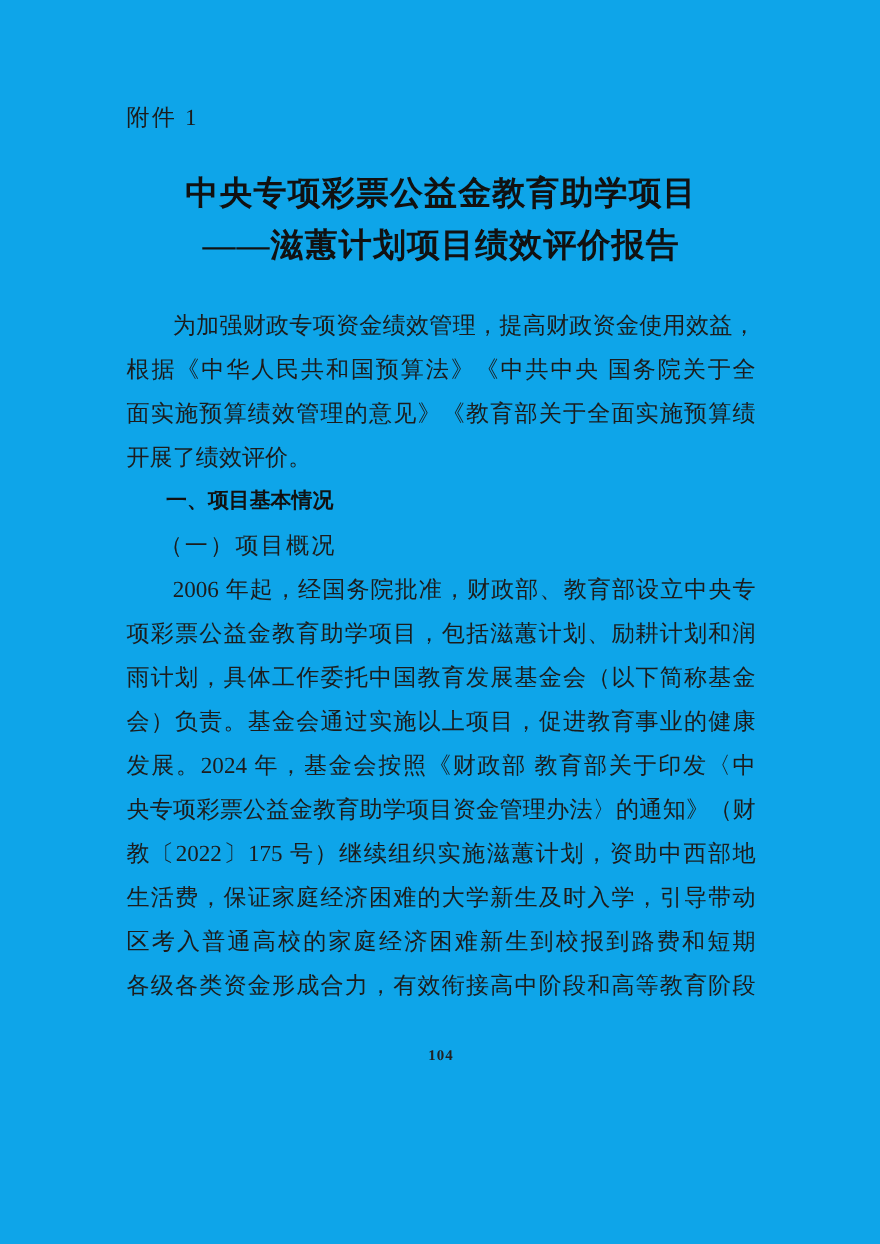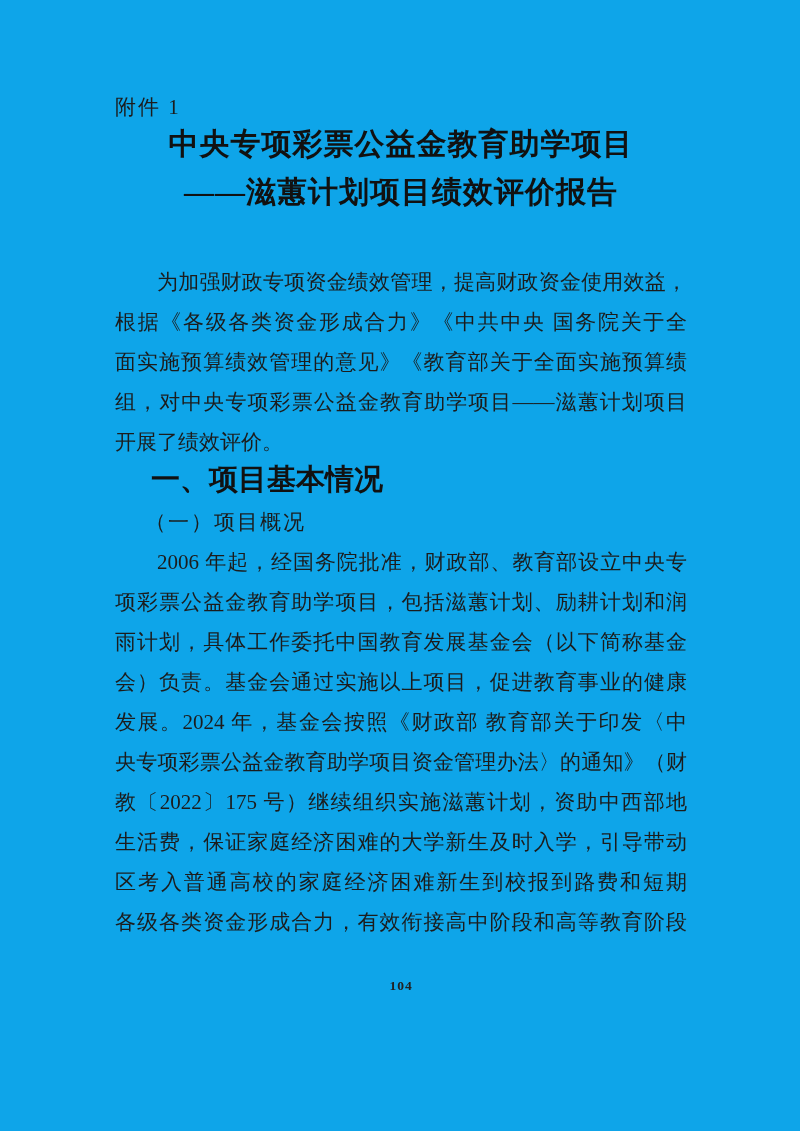--- a/index.html
+++ b/index.html
@@ -18,50 +18,51 @@
   }
   .content {
     padding: 94px 113px 0 115px;
   }
   .attachment-label {
     font-size: 21px;
     line-height: 26px;
     letter-spacing: 2px;
   }
   .title-block {
+    margin-top: 32px;
     text-align: center;
   }
   .title-line {
     font-size: 30px;
     line-height: 48px;
     font-weight: bold;
     color: #111111;
     letter-spacing: 1px;
   }
   .body-text {
-    margin-top: 46px;
+    margin-top: 28px;
     font-size: 21px;
     line-height: 40px;
   }
   .line {
     text-align: justify;
     text-align-last: justify;
     white-space: nowrap;
   }
   .line.no-stretch {
     text-align-last: left;
   }
   .line.indent {
     text-indent: 42px;
   }
   .section-heading {
-    font-family: Liberation Mono, monospace;
+    font-family: Liberation Sans, sans-serif;
     font-weight: bold;
     color: #111111;
-    font-size: 29px;
+    font-size: 19px;
     line-height: 40px;
     text-indent: 36px;
   }
   .subsection-heading {
     font-size: 21px;
     line-height: 40px;
     text-indent: 30px;
     letter-spacing: 2px;
   }
   .page-number {
@@ -83,23 +84,22 @@
 
     <div class="title-block">
       <div class="title-line">中央专项彩票公益金教育助学项目</div>
       <div class="title-line">——滋蕙计划项目绩效评价报告</div>
     </div>
 
     <div class="body-text">
 
       <div class="para">
         <div class="line indent">为加强财政专项资金绩效管理，提高财政资金使用效益，</div>
-        <div class="line">根据《各级各类资金形成合力》《中共中央 国务院关于全</div>
+        <div class="line">根据《中华人民共和国预算法》《中共中央 国务院关于全</div>
         <div class="line">面实施预算绩效管理的意见》《教育部关于全面实施预算绩</div>
-        <div class="line">组，对中央专项彩票公益金教育助学项目——滋蕙计划项目</div>
         <div class="line no-stretch">开展了绩效评价。</div>
       </div>
 
       <div class="section-heading">一、项目基本情况</div>
 
       <div class="subsection-heading">（一）项目概况</div>
 
       <div class="para">
         <div class="line indent">2006 年起，经国务院批准，财政部、教育部设立中央专</div>
         <div class="line">项彩票公益金教育助学项目，包括滋蕙计划、励耕计划和润</div>

